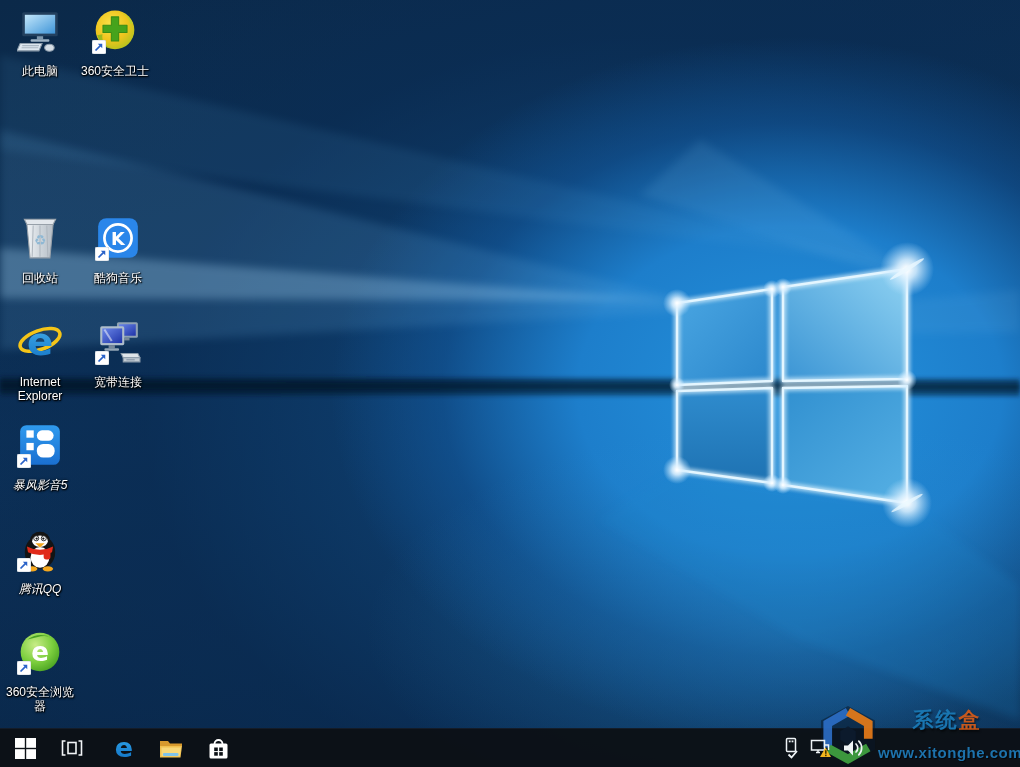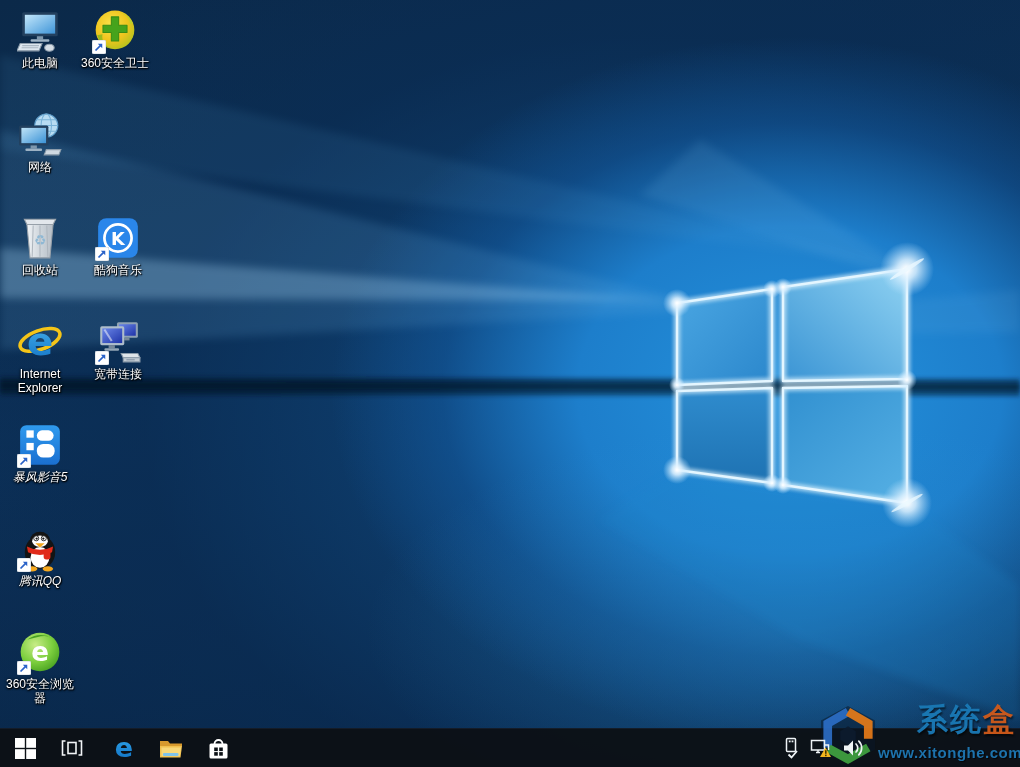--- a/index.html
+++ b/index.html
@@ -19,21 +19,21 @@
       linear-gradient(168deg, #0b2949 0%, #0c3057 45%, #082343 100%);
   }
   .wallpaper-fx{position:absolute;inset:0;}
   
   #desktop-icons{position:absolute;inset:0;}
   .desktop-icon{position:absolute;width:76px;text-align:center;cursor:default;}
   .icon-art{position:relative;width:46px;height:46px;margin:0 auto;}
   .icon-art > svg.art{width:46px;height:46px;display:block;}
   .icon-art > svg.badge{position:absolute;left:0;bottom:0;width:14px;height:14px;}
   .icon-label{
-    margin-top:2px;color:#fff;font-size:12px;line-height:1.2;
+    margin-top:10px;color:#fff;font-size:12px;line-height:1.2;
     text-shadow:0 1px 2px rgba(0,0,0,.95),0 0 3px rgba(0,0,0,.8),1px 1px 1px rgba(0,0,0,.9);
   }
   
   .taskbar{
     position:absolute;left:0;right:0;bottom:0;height:38px;
     background:rgba(12,17,22,.97);border-top:1px solid rgba(45,65,90,.25);
     z-index:30;
   }
   .tb-btn{
     position:absolute;top:0;height:38px;width:40px;
@@ -46,22 +46,22 @@
     background:transparent;border:none;padding:0;cursor:pointer;z-index:40;
   }
   
   .watermark{
     position:absolute;right:4px;bottom:1px;width:196px;height:64px;
     z-index:35;opacity:.95;pointer-events:none;
   }
   .wm-logo{position:absolute;left:0;bottom:0;}
   .wm-text{position:absolute;left:58px;top:0;width:138px;text-align:center;}
   .wm-title{
-    font-size:31px;font-weight:bold;letter-spacing:2px;line-height:36px;
-    color:#1a79b5;text-shadow:1px 2px 2px rgba(0,0,0,.6);white-space:nowrap;text-align:right;
+    font-size:21px;font-weight:bold;letter-spacing:2px;line-height:36px;
+    color:#1a79b5;text-shadow:1px 2px 2px rgba(0,0,0,.6);white-space:nowrap;
   }
   .wm-title .accent{color:#d05a1a;}
   .wm-url{
     font-size:15px;font-weight:bold;color:#1e78b4;line-height:18px;
     text-shadow:1px 1px 1px rgba(0,0,0,.7);letter-spacing:.5px;white-space:nowrap;
     margin-top:6px;
   }
 </style>
 </head>
 <body>
@@ -185,41 +185,20 @@
       <path d="M18.5 8.5 h7 v8 h8 v7 h-8 v8 h-7 v-8 h-8 v-7 h8 Z" fill="#46a31c" stroke="#3a8c14" stroke-width="1" stroke-linejoin="round"></path>
     </svg>
 
     <svg class="badge" viewBox="0 0 12 12">
       <rect x="0" y="0" width="12" height="12" rx="1.5" fill="#fff" stroke="#b9c4ce" stroke-width=".6"></rect>
       <path d="M3 9 L7.2 4.8" stroke="#2a62c8" stroke-width="1.5" fill="none"></path>
       <polygon points="8.8,3.2 8.8,7 5,3.2" fill="#2a62c8"></polygon>
     </svg>
   </div>
       <div class="icon-label">360安全卫士</div>
-    </div>
-      <div class="desktop-icon" style="left: 2px; top: 111.5px;">
-      <div class="icon-art">
-    <svg class="art" viewBox="0 0 44 44">
-      <defs>
-              <linearGradient id="netScr" x1="0" y1="0" x2="1" y2="1">
-                <stop offset="0" stop-color="#bfe3f7"></stop>
-                <stop offset="1" stop-color="#3a92d6"></stop>
-              </linearGradient>
-            </defs>
-      <circle cx="28" cy="13" r="11" fill="#b8dcf2" stroke="#5e9cc8" stroke-width="1.2"></circle>
-      <ellipse cx="28" cy="13" rx="5" ry="11" fill="none" stroke="#79b2d8" stroke-width="1"></ellipse>
-      <path d="M17 13 h22 M18.5 7.5 h19 M18.5 18.5 h19" stroke="#79b2d8" stroke-width="1" fill="none"></path>
-      <rect x="2" y="13" width="28" height="19" rx="1.5" fill="#23405e"></rect>
-      <rect x="4.2" y="15.2" width="23.6" height="14.6" fill="url(#netScr)"></rect>
-      <rect x="13" y="32" width="6" height="3" fill="#7e97ad"></rect>
-      <rect x="8" y="35" width="16" height="2.4" rx="1" fill="#9db2c4"></rect>
-      <polygon points="28,36 42,36 40,41 26,41" fill="#cfd9e2" stroke="#8c9cab" stroke-width="1"></polygon>
-    </svg>
-  </div>
-      <div class="icon-label">网络</div>
     </div>
       <div class="desktop-icon" style="left: 2px; top: 215px;">
       <div class="icon-art">
     <svg class="art" viewBox="0 0 44 44">
       <defs>
               <linearGradient id="binB" x1="0" y1="0" x2="1" y2="0">
                 <stop offset="0" stop-color="#f0f3f6"></stop>
                 <stop offset=".5" stop-color="#cfd6dc"></stop>
                 <stop offset="1" stop-color="#b6bec6"></stop>
               </linearGradient>

